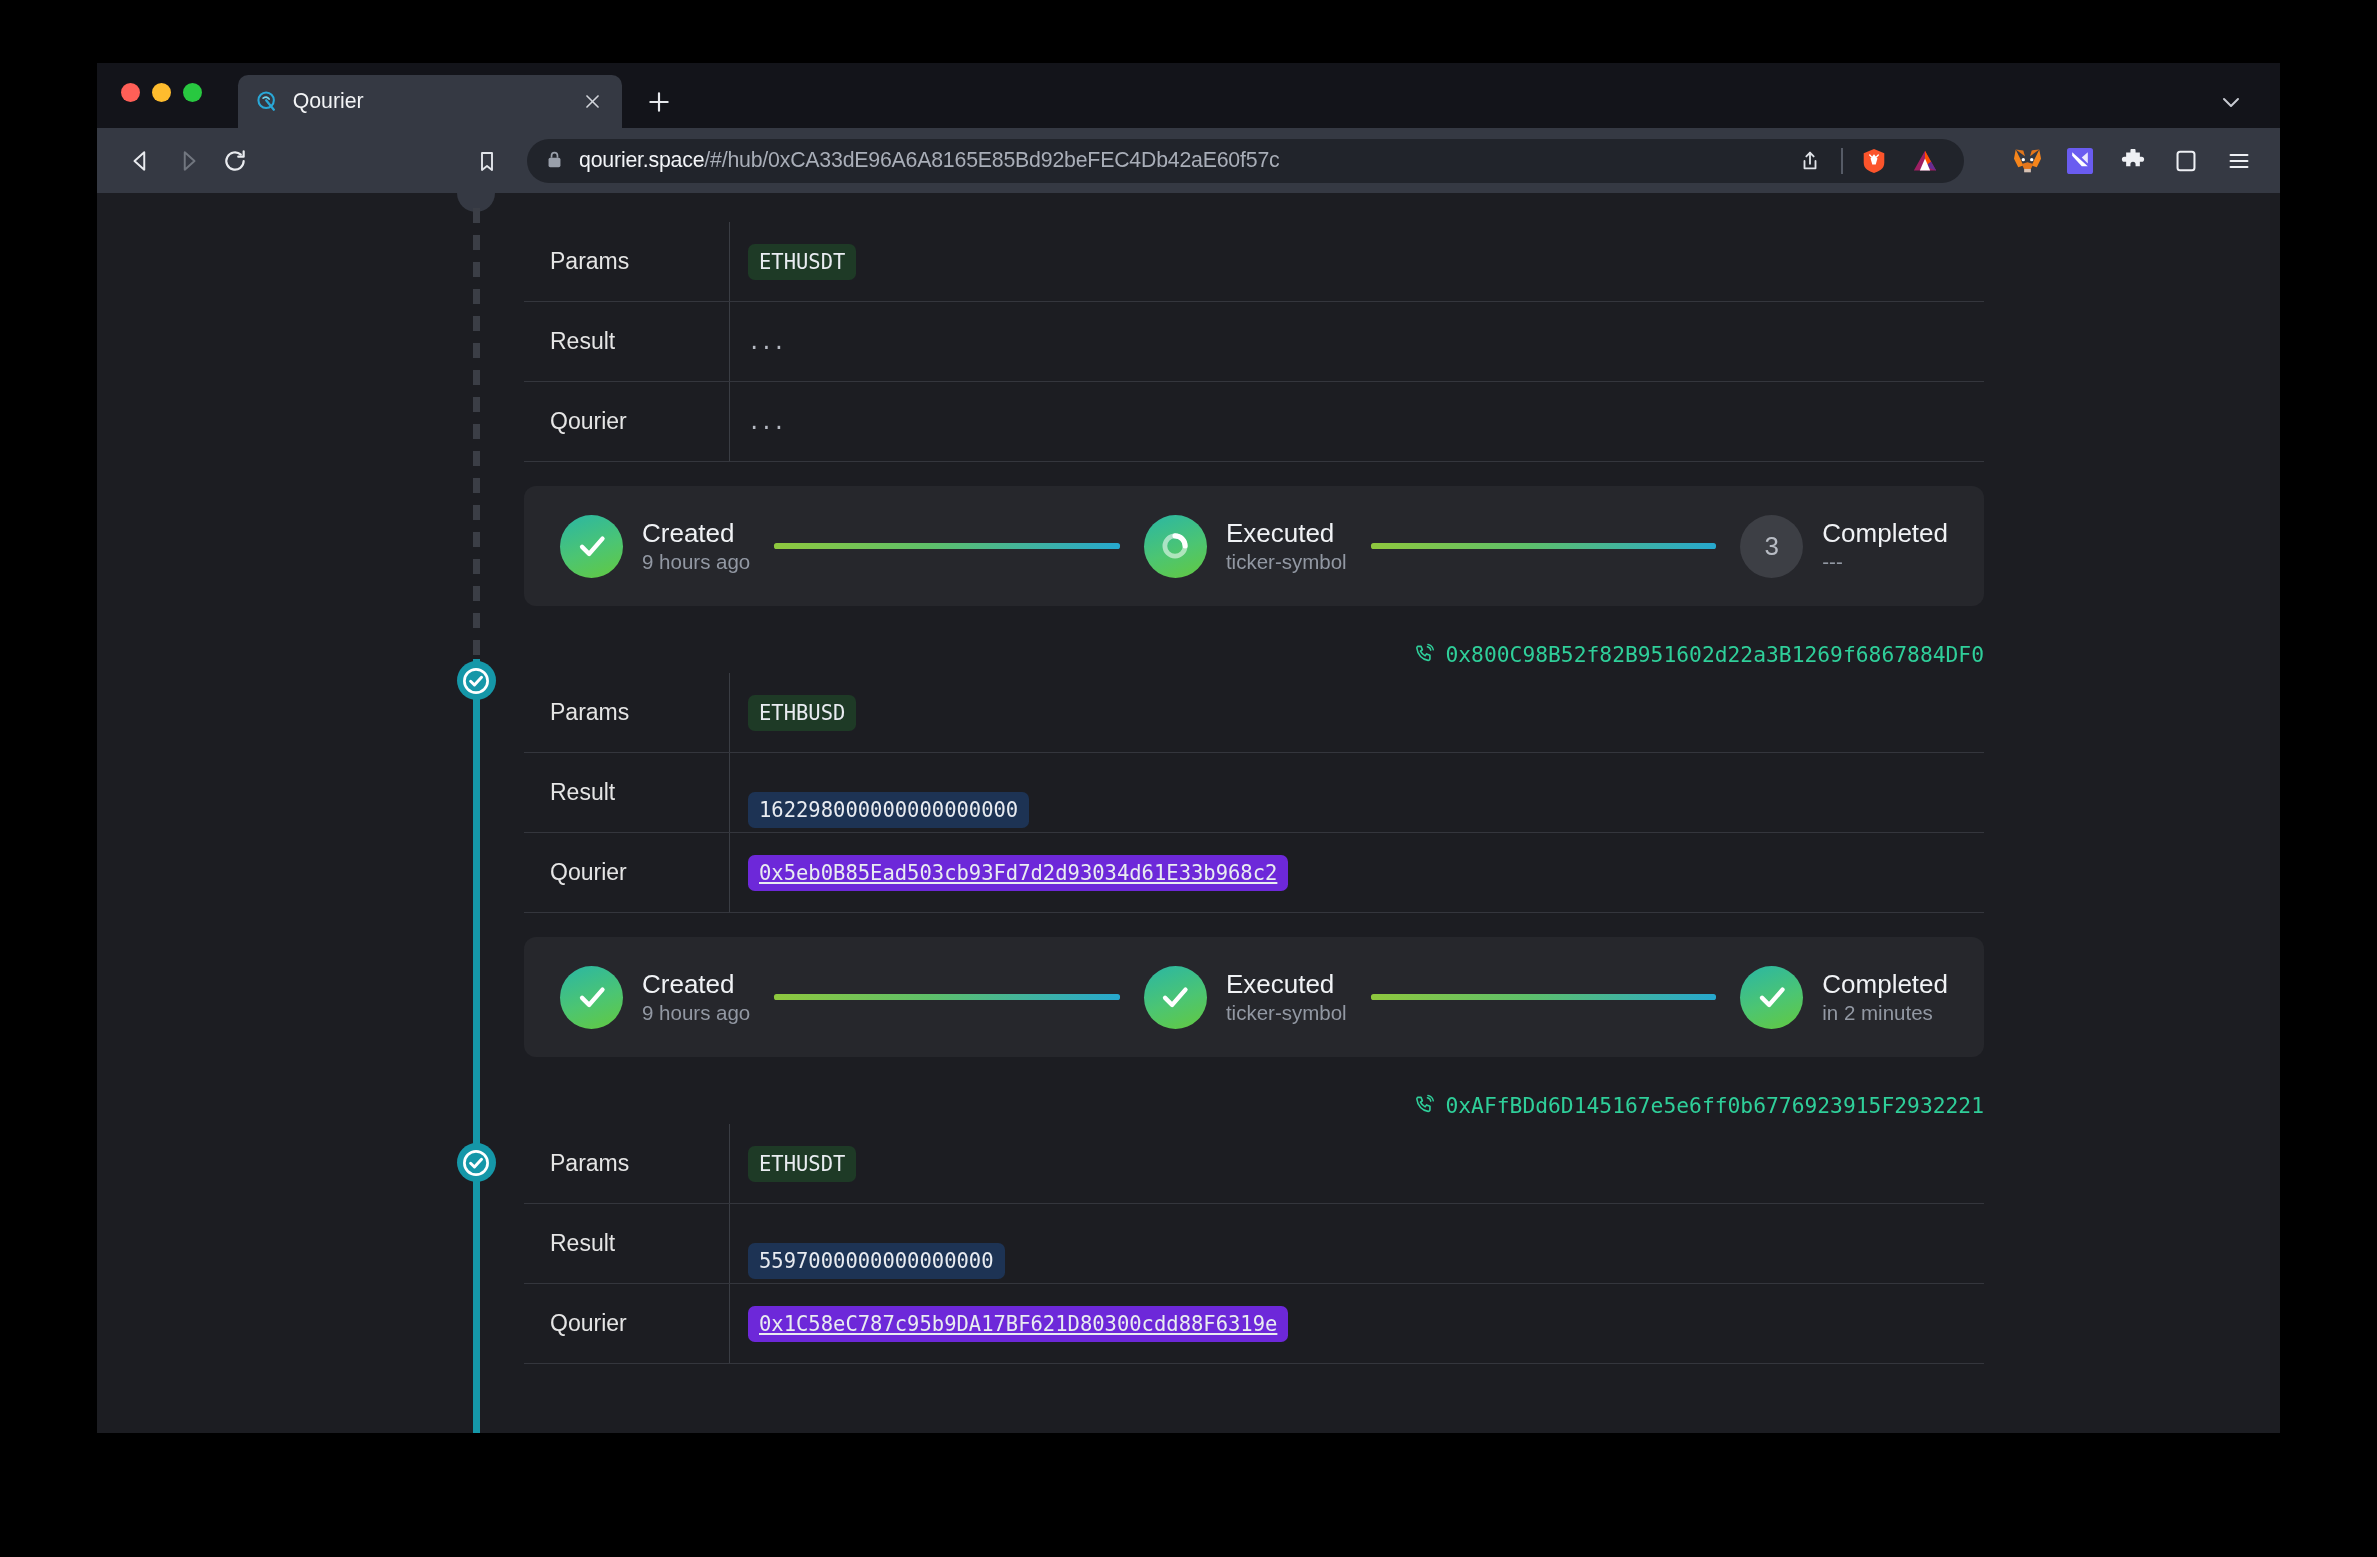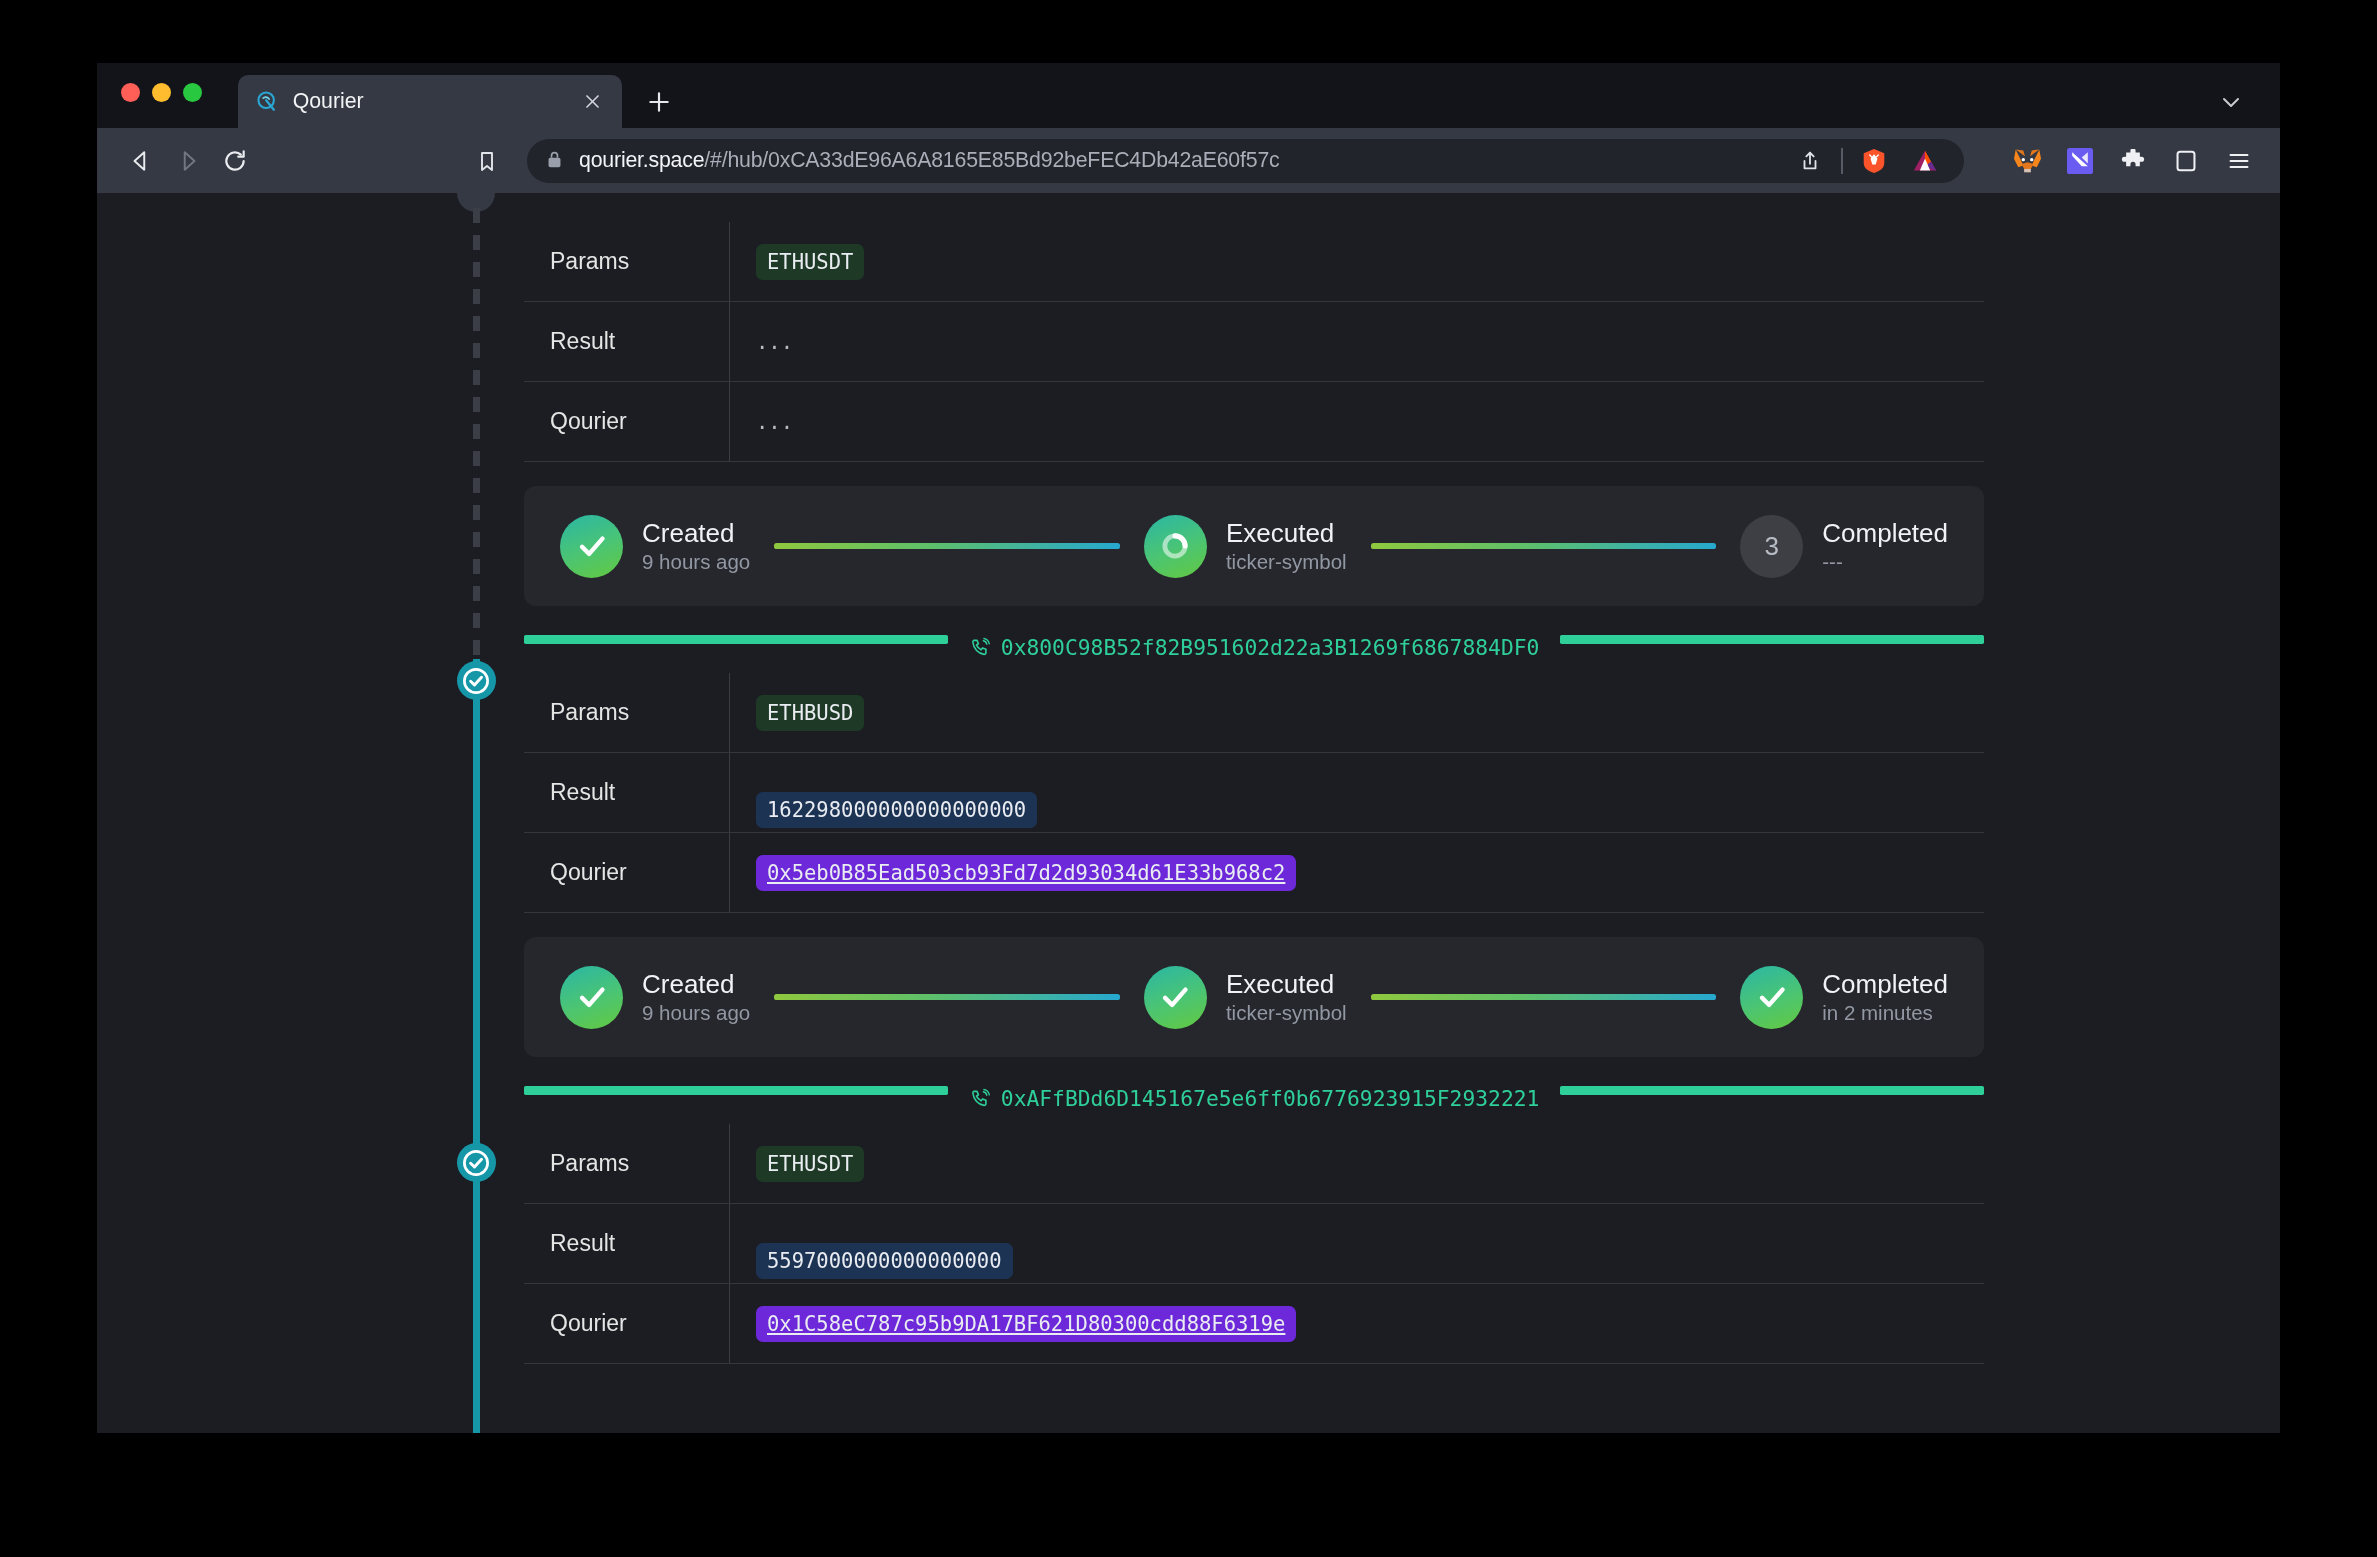--- a/index.html
+++ b/index.html
@@ -176,21 +176,21 @@
   .kv-row.first { border-top: none; }
   .kv-label {
     width: 205px;
     display: flex; align-items: center;
     color: #e5e5e5; font-size: 23px;
     padding-left: 26px;
   }
   .kv-value {
     flex: 1 1 auto;
     display: flex; align-items: center;
-    padding-left: 26px;
+    padding-left: 18px;
     border-left: 1.7px solid #3a3d44;
   }
   .badge {
     display: inline-block;
     font-family: "DejaVu Sans Mono", monospace;
     font-size: 20.5px;
     padding: 6px 11px;
     border-radius: 6.8px;
     color: #e9ecf1;
     white-space: nowrap;
@@ -238,23 +238,24 @@
   }
 
   
   .check-glyph { width: 34px; height: 34px; }
   .ring-glyph { width: 38px; height: 38px; }
 
   
   .addr-divider {
     width: 1460px;
     height: 38px;
-    display: flex; align-items: flex-start;
+    display: flex; align-items: flex-end;
     gap: 0;
     margin-top: 29px;
+    flex-direction: column;
   }
   .addr-line {
     height: 8.5px; background: #2fcf9a; border-radius: 1.7px;
     flex: 1 1 auto;
   }
   .addr-line.left { margin-right: 20.5px; }
   .addr-line.right { margin-left: 20.5px; }
   .addr-label {
     display: flex; align-items: center; gap: 10.2px;
     color: #2fcf9a;

